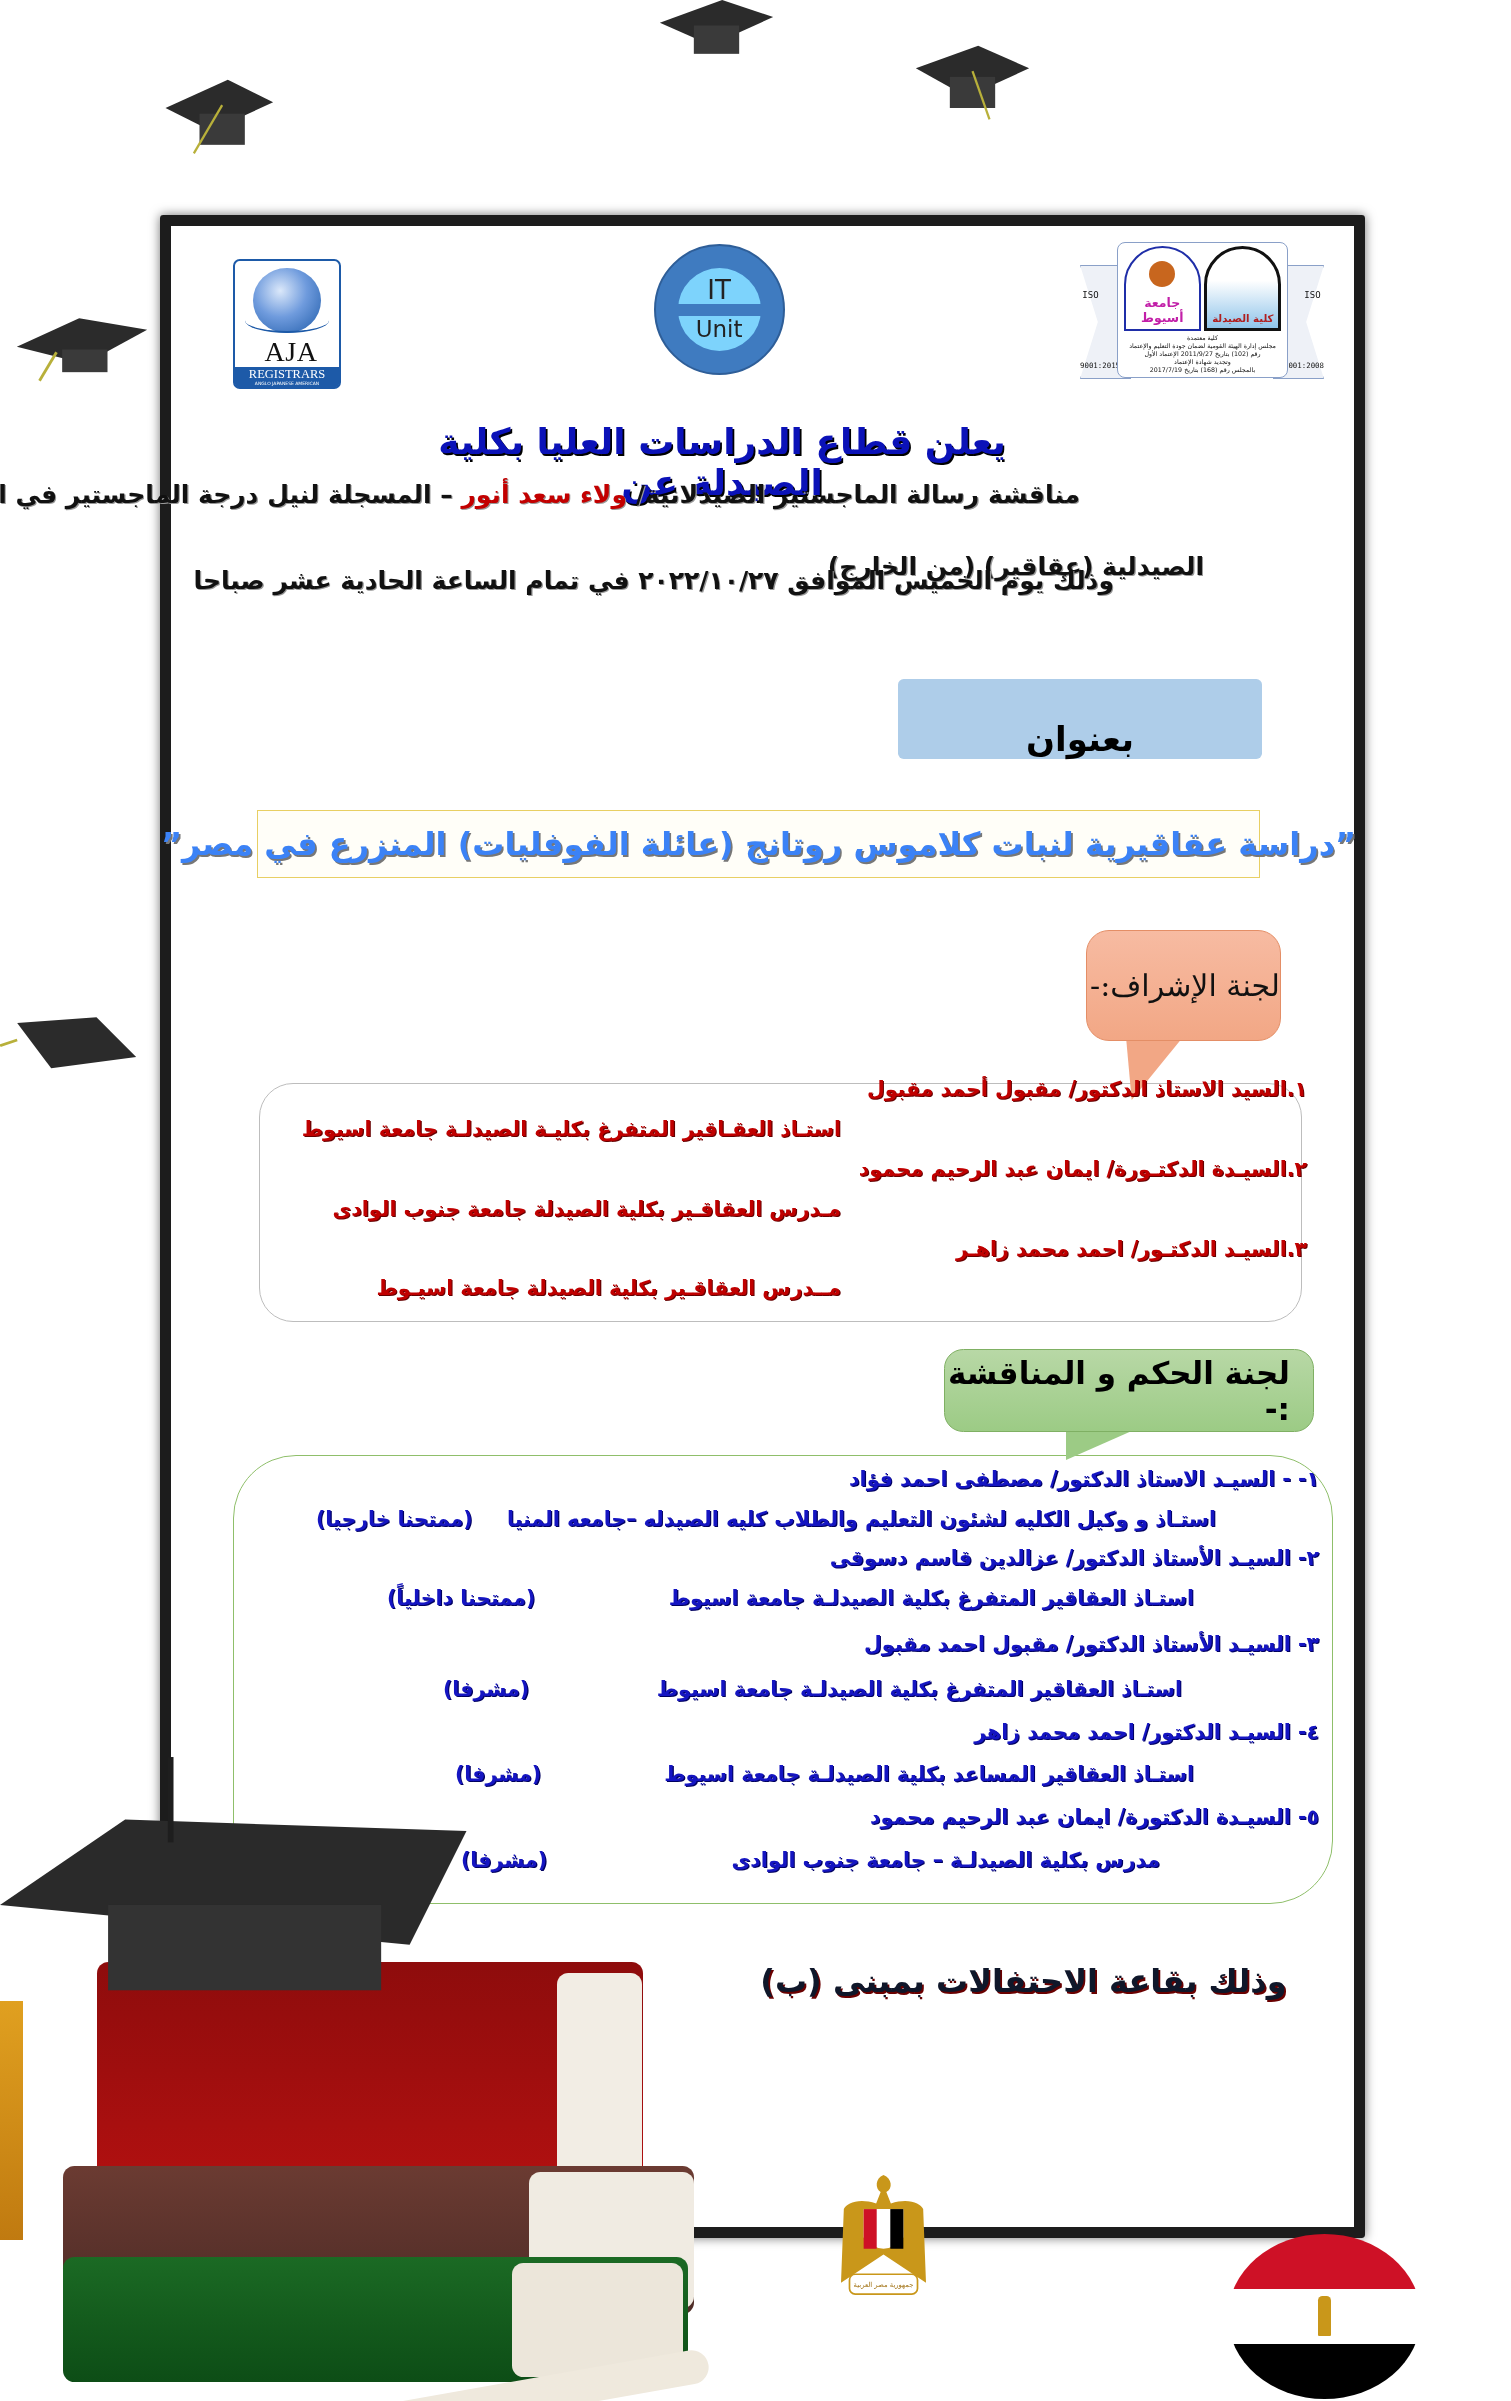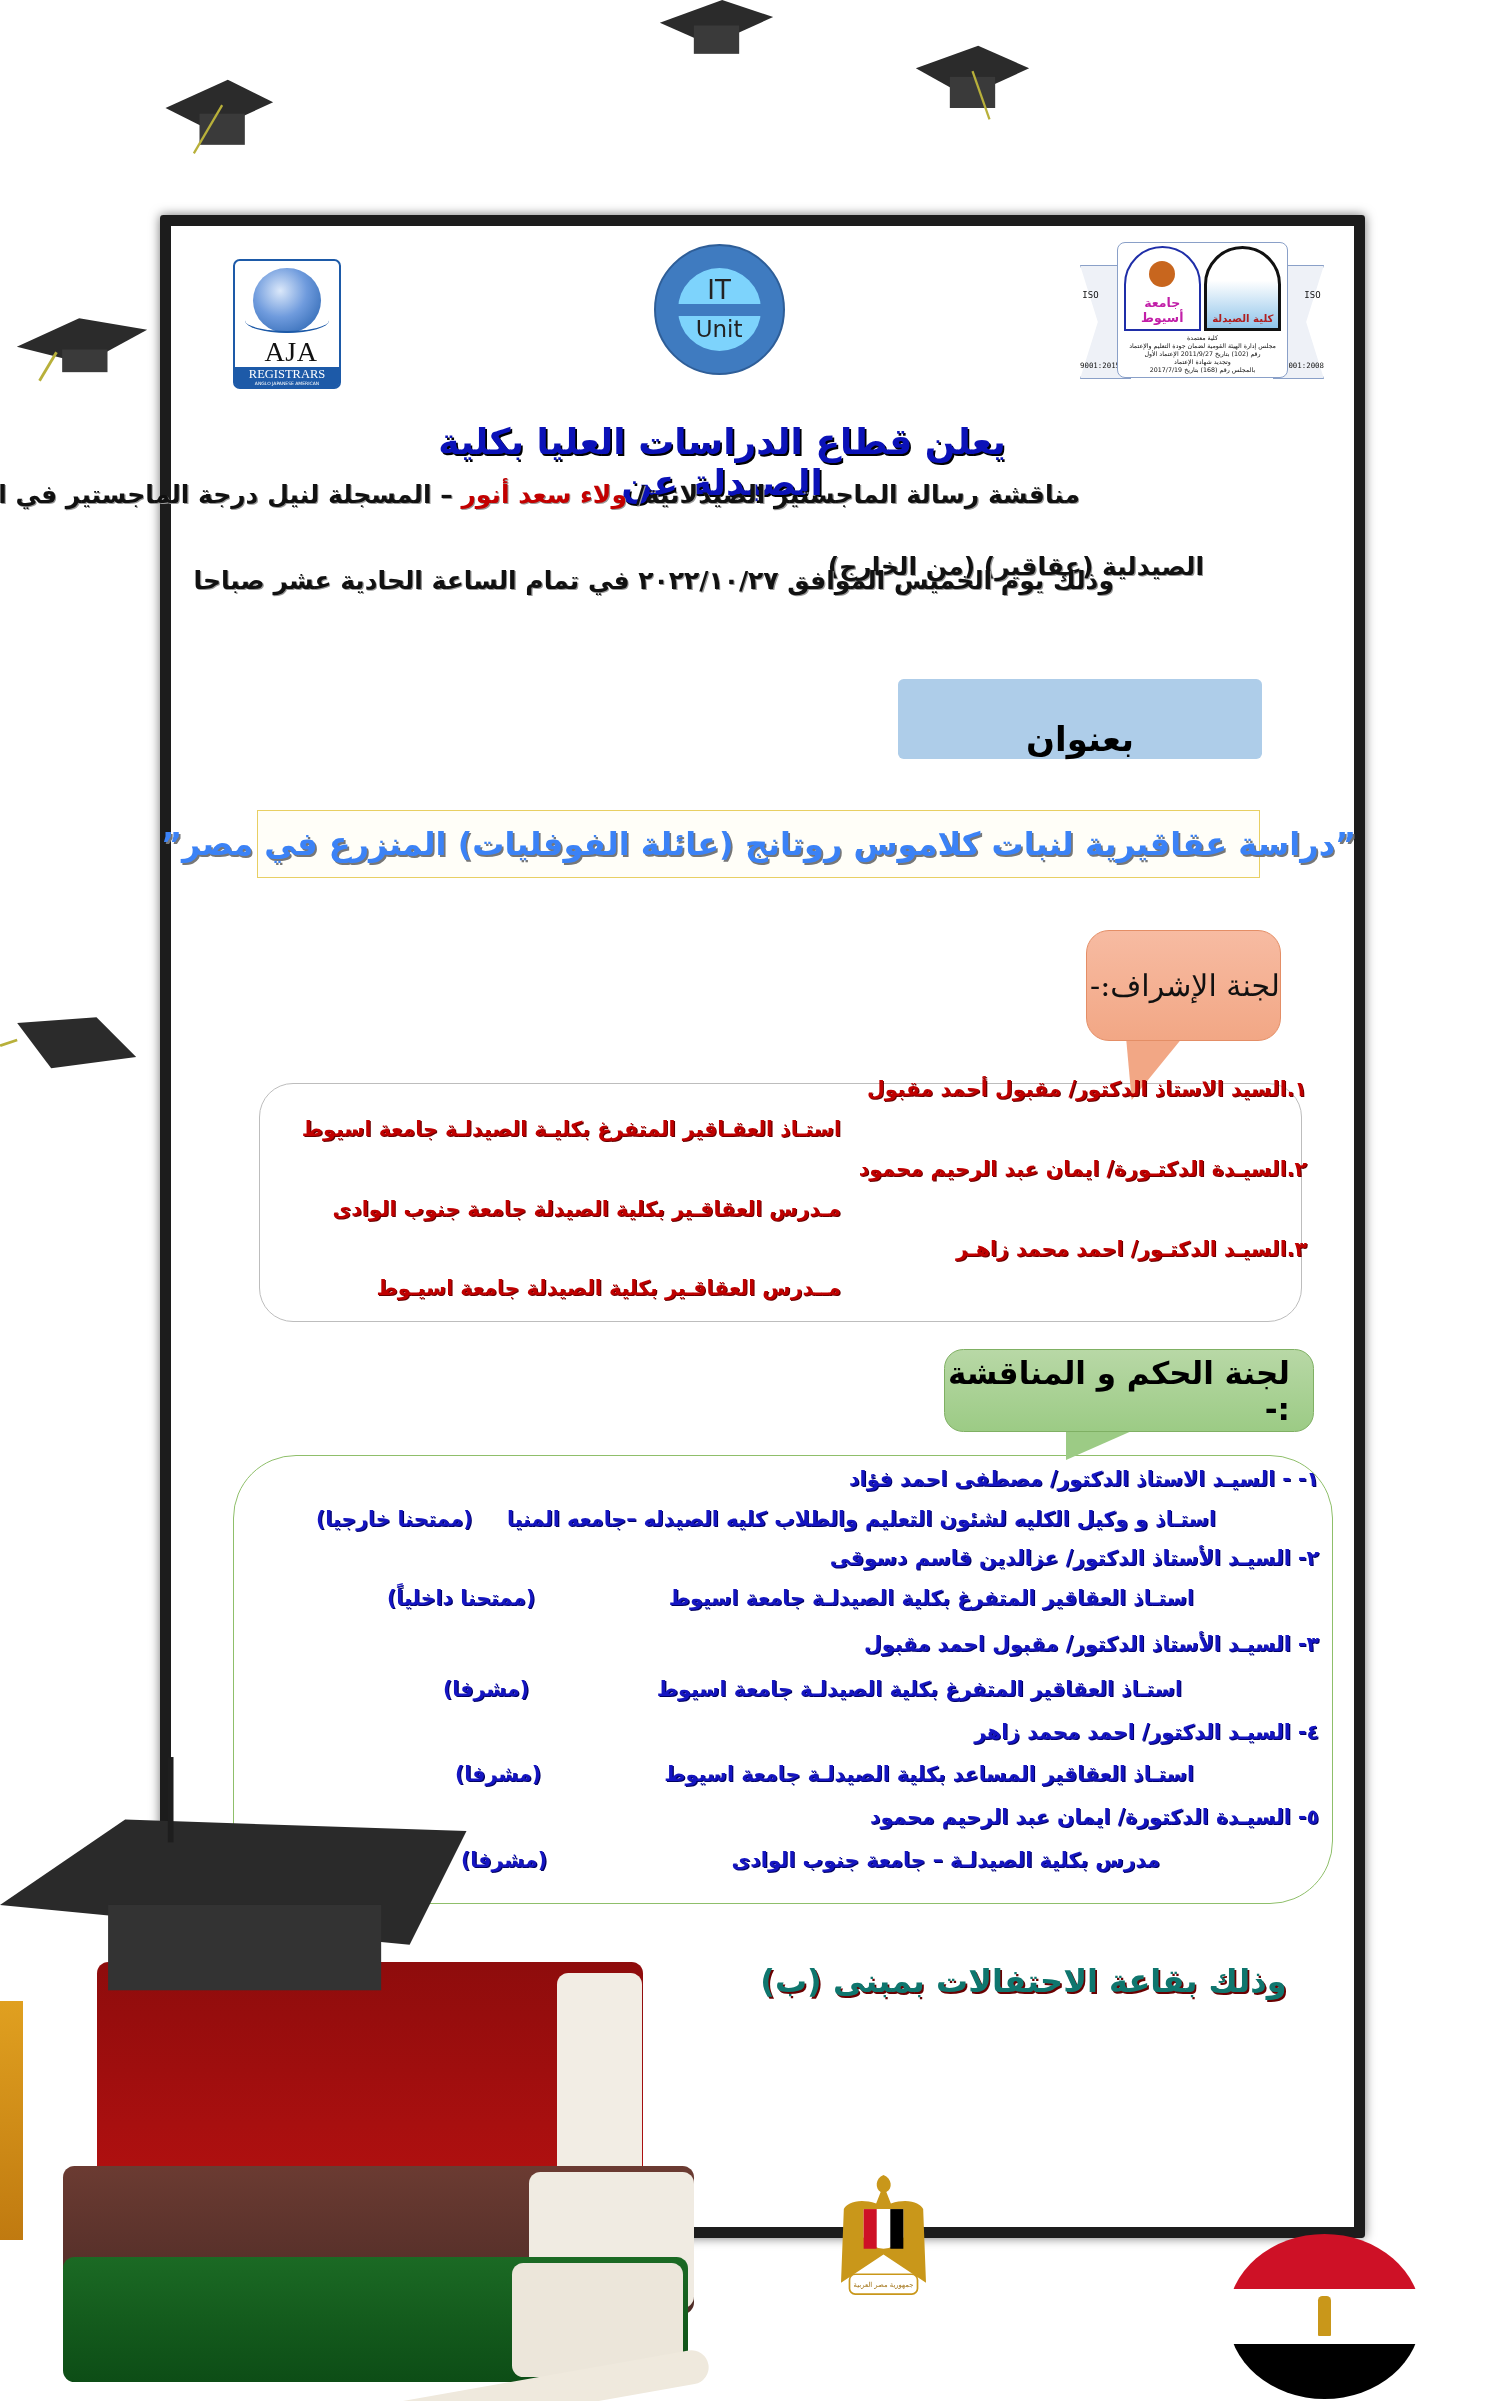--- a/index.html
+++ b/index.html
@@ -105,21 +105,21 @@
   .box-sup {
     left: 259px; top: 1083px; width: 1043px; height: 239px; border: 1.7px solid #bdbdbd; border-radius: 34px; box-sizing: border-box;
   }
   .box-exam {
     left: 233px; top: 1455px; width: 1100px; height: 449px; border: 1.7px solid #8fbf6a; border-radius: 63px; box-sizing: border-box;
   }
   .entry { position: absolute; font-weight: bold; white-space: nowrap; direction: rtl; }
   .sup-e { font-size: 20.5px; color: #c00000; text-shadow: 1.1px 1.1px 0 #600; }
   .exam-e { font-size: 20.5px; color: #1515c2; text-shadow: 1.1px 1.1px 0 #000060; }
 
-  .footer-place { left: 739px; top: 1956px; width: 569px; text-align: center; font-size: 32px; font-weight: bold; color: #0f766e; text-shadow: 1.7px 1.7px 0 #6a0000; direction: rtl; line-height: 50px; }
+  .footer-place { left: 739px; top: 1956px; width: 569px; text-align: center; font-size: 32px; font-weight: bold; color: #0f172a; text-shadow: 1.7px 1.7px 0 #6a0000; direction: rtl; line-height: 50px; }
 
   
   .books { left: 0; top: 1757px; width: 716px; height: 645px; }
   .book { position: absolute; border-radius: 11.4px; }
   
   .eagle { left: 841px; top: 2175px; width: 85px; height: 122px; }
   .flag { left: 1228px; top: 2234px; width: 193px; height: 165px; border-radius: 50%; overflow: hidden; }
   .flag div { height: 33.33%; }
 </style>
 </head>

